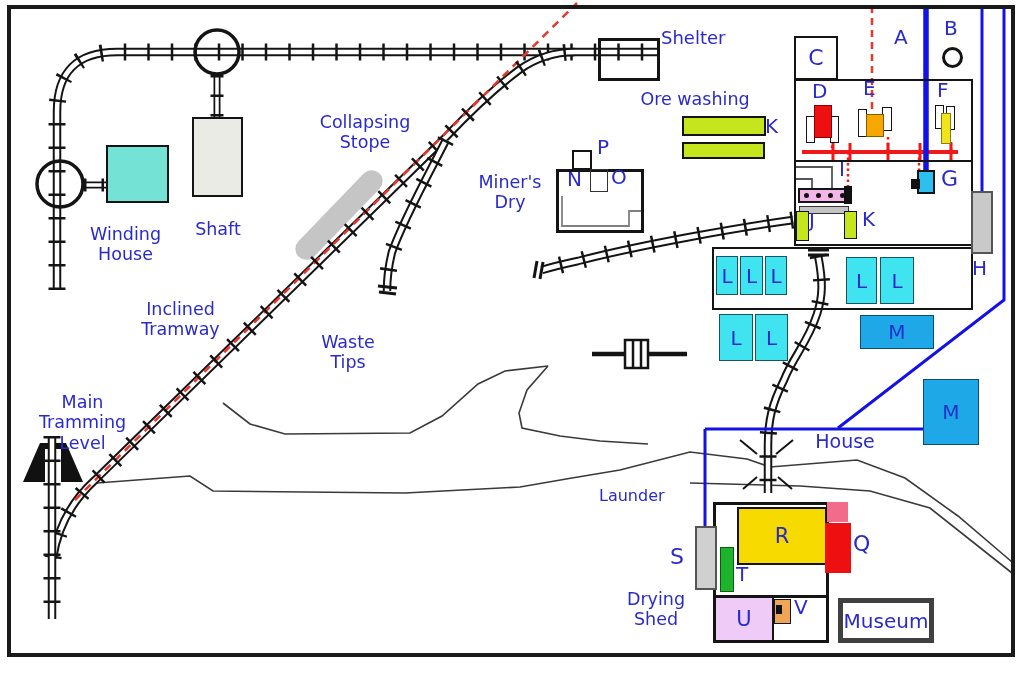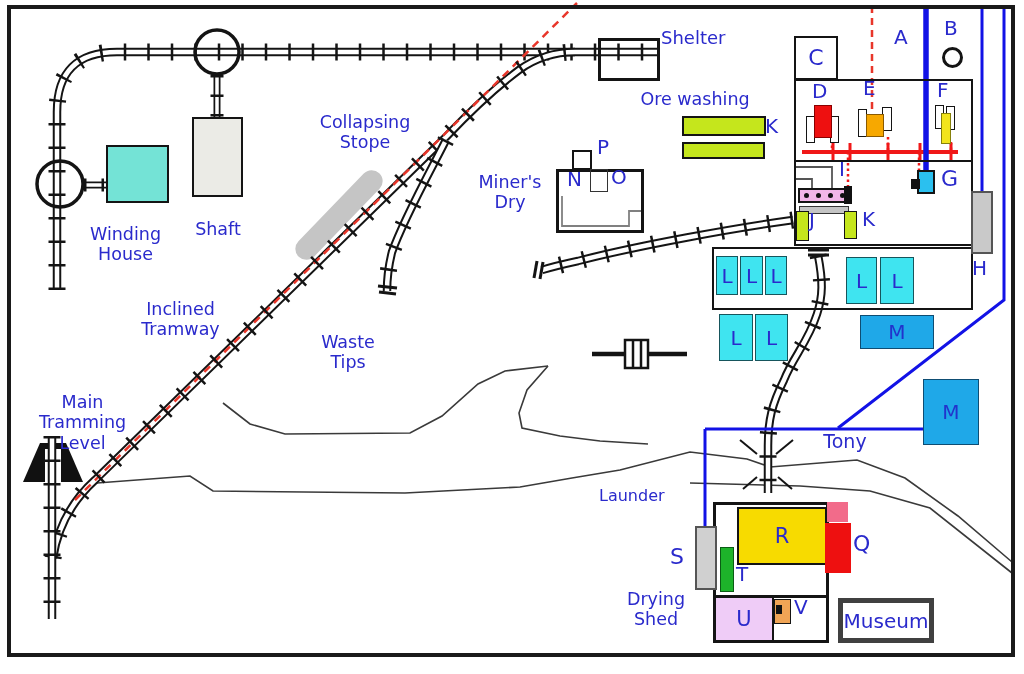--- a/index.html
+++ b/index.html
@@ -241,21 +241,21 @@
 
   <div class="lbl" style="left:661px;top:28px;width:80px;text-align:left;font-size:18px;">Shelter</div>
   <div class="lbl" style="left:78px;top:224px;width:95px;">Winding House</div>
   <div class="lbl" style="left:188px;top:219px;width:60px;">Shaft</div>
   <div class="lbl" style="left:305px;top:112px;width:120px;">Collapsing Stope</div>
   <div class="lbl" style="left:630px;top:89px;width:130px;">Ore washing</div>
   <div class="lbl" style="left:465px;top:172px;width:90px;">Miner's Dry</div>
   <div class="lbl" style="left:128px;top:299px;width:105px;">Inclined Tramway</div>
   <div class="lbl" style="left:30px;top:348px;width:105px;margin-top:44px;">Main Tramming Level</div>
   <div class="lbl" style="left:312px;top:317px;width:72px;margin-top:15px;">Waste Tips</div>
-  <div class="lbl" style="left:810px;top:430px;width:70px;font-size:19px;">Tony</div>
+  <div class="lbl" style="left:810px;top:430px;width:70px;font-size:19px;">House</div>
   <div class="lbl" style="left:599px;top:487px;width:90px;text-align:left;font-size:16px;">Launder</div>
   <div class="lbl" style="left:616px;top:589px;width:80px;">Drying Shed</div>
 
   <div class="ltr" style="left:894px;top:27px;">A</div>
   <div class="ltr" style="left:944px;top:18px;">B</div>
   <div class="ltr" style="left:812px;top:81px;">D</div>
   <div class="ltr" style="left:863px;top:78px;">E</div>
   <div class="ltr" style="left:937px;top:80px;">F</div>
   <div class="ltr" style="left:941px;top:168px;font-size:22px;">G</div>
   <div class="ltr" style="left:972px;top:258px;">H</div>

